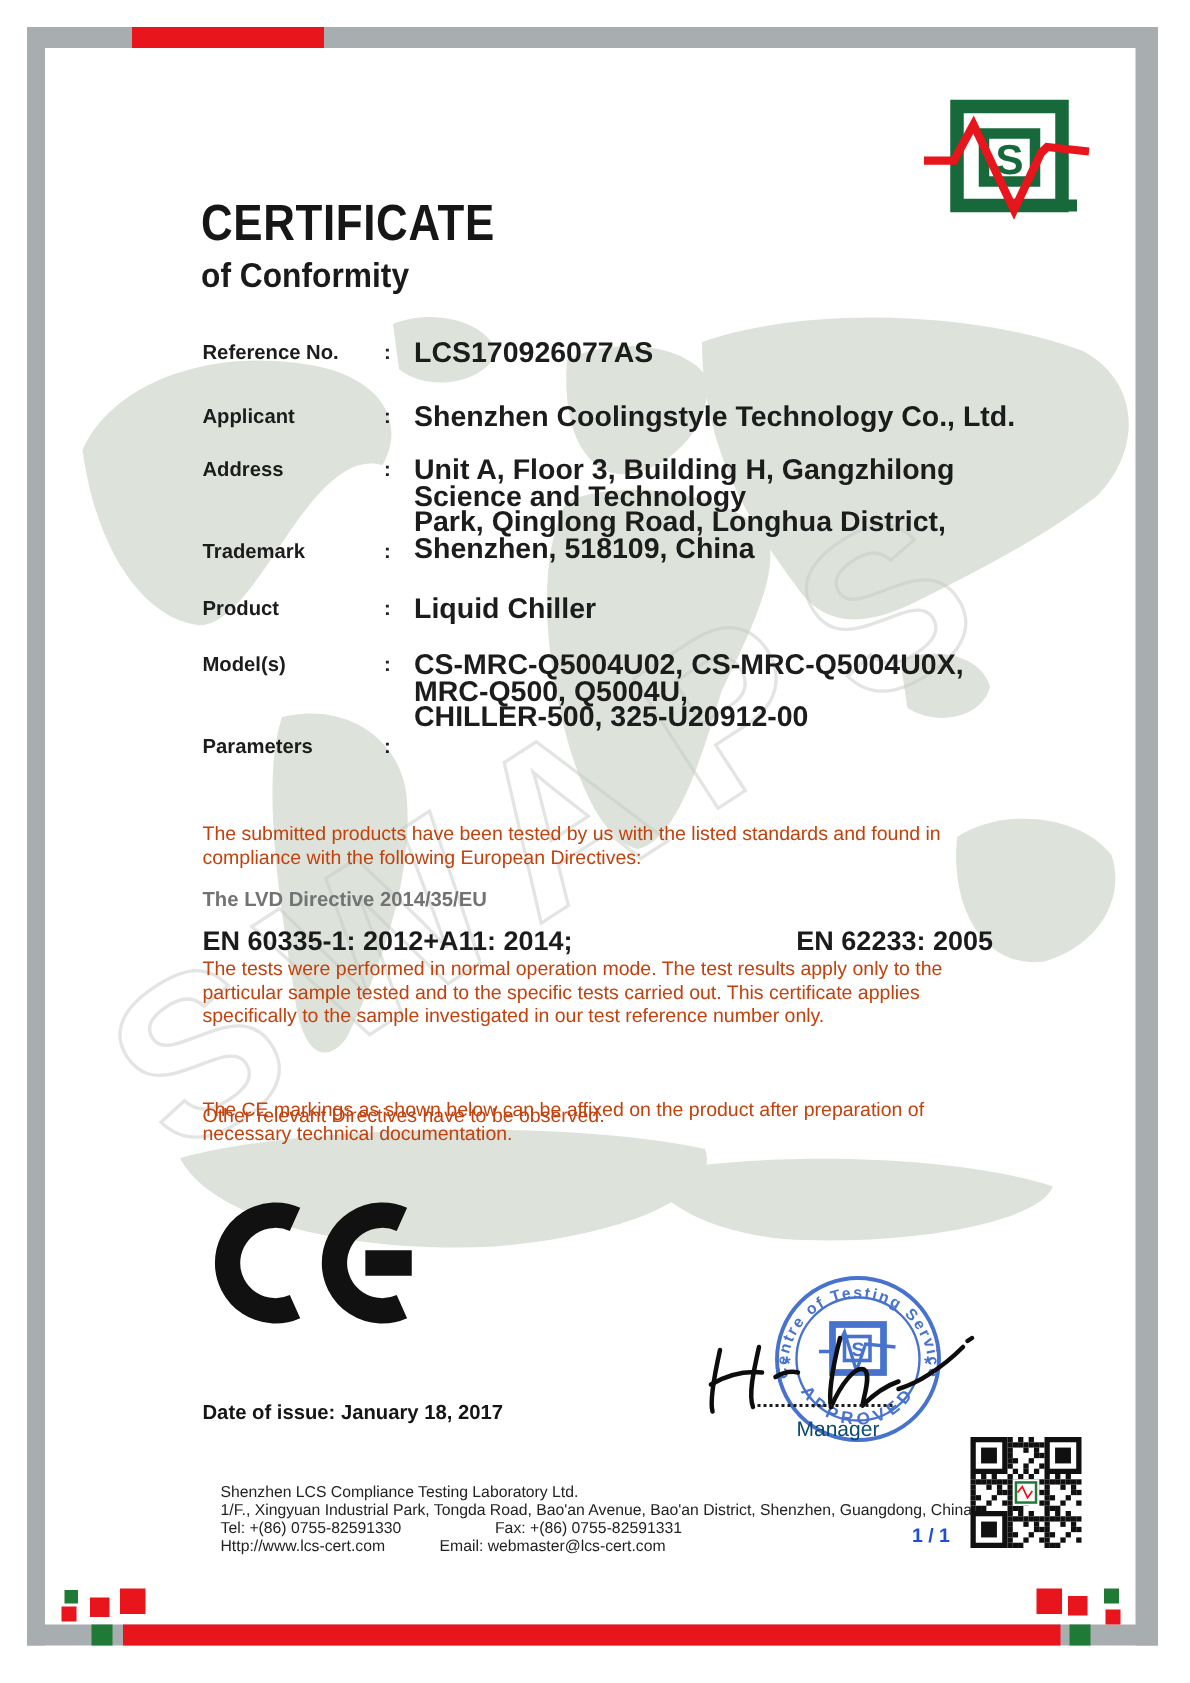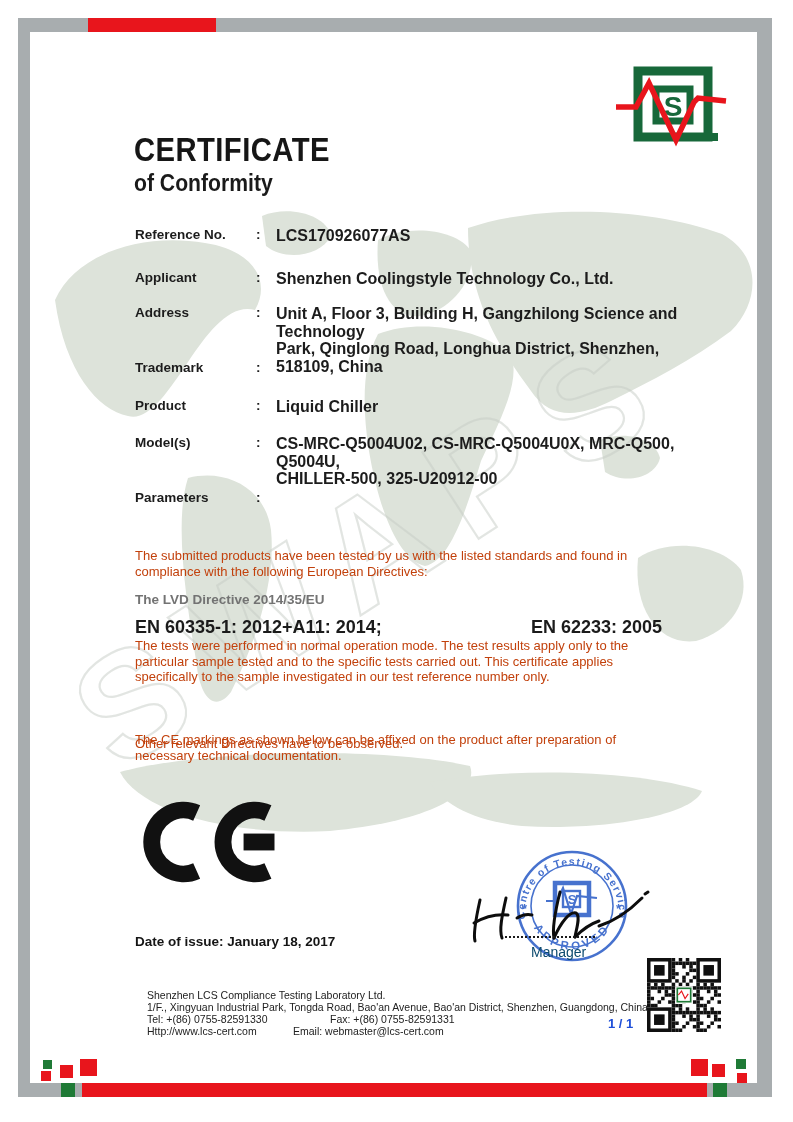--- a/index.html
+++ b/index.html
@@ -27,21 +27,21 @@
   .logo { position:absolute; left:616px; top:62px; z-index:3; }
   .title { position:absolute; left:134px; top:130px; font-size:34px; font-weight:bold; color:#161616;
            transform:scaleX(.86); transform-origin:left; letter-spacing:.5px; z-index:3; }
   .subtitle { position:absolute; left:134px; top:170px; font-size:23px; font-weight:bold; color:#1a1a1a;
               transform:scaleX(.92); transform-origin:left; z-index:3; }
 
   
   .row { position:absolute; left:135px; display:flex; z-index:3; color:#1c1c1c;margin-top:11px; }
   .row .lbl { width:121px; font-weight:bold; font-size:13.5px; }
   .row .sep { width:20px; font-weight:bold; font-size:13.5px; }
-  .row .val { width:402px; font-weight:bold; font-size:16px; white-space:pre-line; line-height:17.5px; }
+  .row .val { width:402px; font-weight:bold; font-size:19px; white-space:pre-line; line-height:17.5px; }
   .dc { display:inline-block; width:15px; height:10px; position:relative; margin:0 3px; }
   .dc::before { content:""; position:absolute; top:2px; left:0; right:0; border-top:3px solid #1c1c1c; }
   .dc::after { content:""; position:absolute; top:8px; left:0; right:0; border-top:2.5px dashed #1c1c1c; }
 
   
   .para { position:absolute; left:135px; width:527px; font-size:13px; line-height:15.5px;
           white-space:pre-line; color:#c2410c; z-index:3; }
   .bold-line { position:absolute; left:135px; font-size:13.5px; font-weight:bold; color:#737373; z-index:3; }
   .std-row { position:absolute; left:135px; width:527px; display:flex; justify-content:space-between;
              font-size:18px; font-weight:bold; color:#1b1b1b; z-index:3; }

